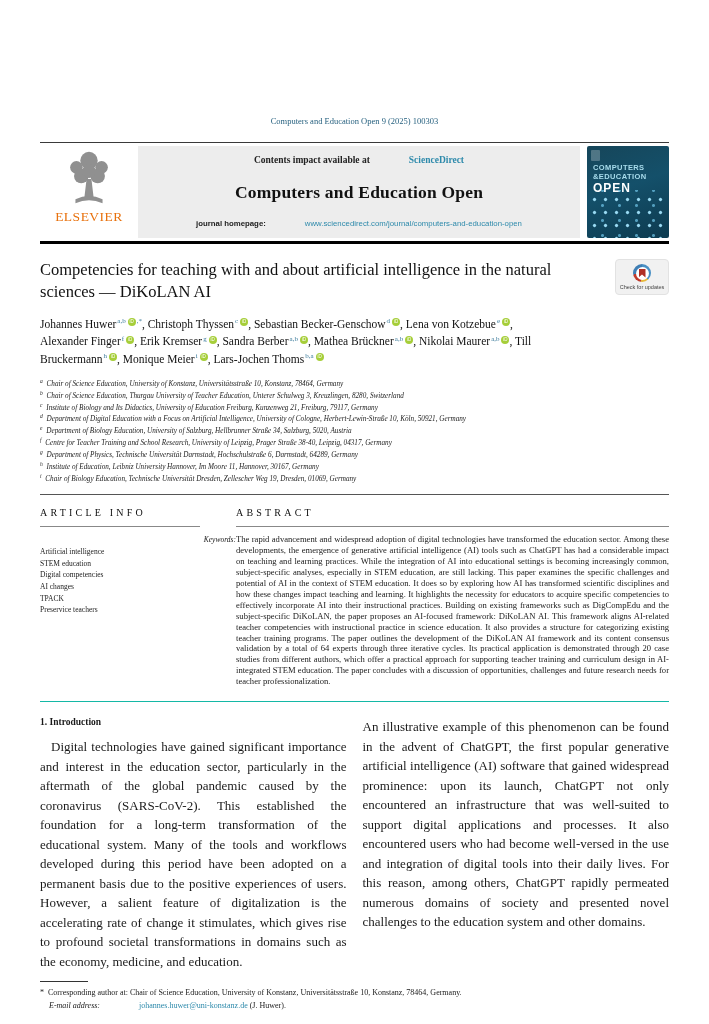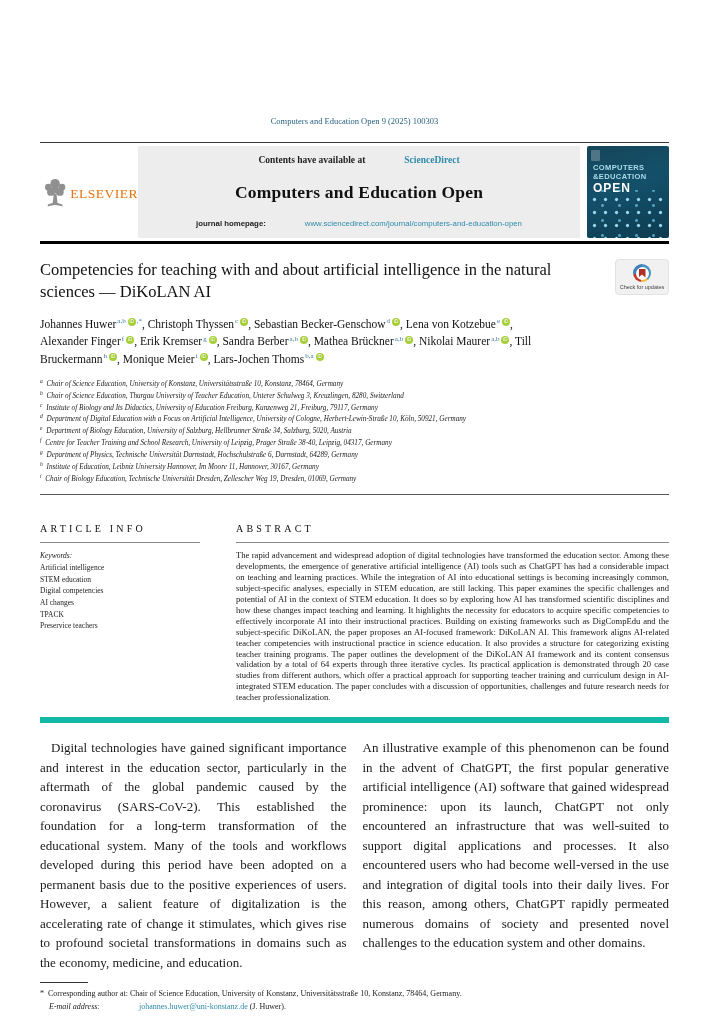--- a/index.html
+++ b/index.html
@@ -4,21 +4,21 @@
 <style>
   * { margin:0; padding:0; box-sizing:border-box; }
   html,body { width:709px; height:1024px; overflow:hidden; }
   body { background:#ffffff; font-family:"Liberation Serif", serif; color:#1a1a1a; }
   .page { padding:0 40px; position:relative; }
 
   .citation { padding-top:116px; text-align:center; font-size:8.5px; color:#26607f; }
   .rule-top { border-top:1px solid #3a3a3a; margin-top:16px; }
 
   .masthead { display:flex; align-items:stretch; margin-top:3px; height:92px; }
-  .m-logo { width:98px; flex-shrink:0; display:flex; flex-direction:row; align-items:center; justify-content:flex-start; padding-top:2px; }
+  .m-logo { width:98px; flex-shrink:0; display:flex; flex-direction:column; align-items:center; justify-content:flex-start; padding-top:2px; }
   .els-word { font-size:13.5px; color:#e8710d; letter-spacing:.5px; margin-top:1px; }
   .m-center { flex:1; background:#ededed; display:flex; flex-direction:column; align-items:center; justify-content:space-between; padding:9px 8px 10px; }
   .contents-line { font-size:9.5px; font-weight:600; color:#222; }
   .contents-line .link { margin-left:3px; font-weight:600; }
   .journal-title { font-size:17.5px; font-weight:600; color:#111; letter-spacing:.2px; }
   .homepage-line { font-family:"Liberation Sans", sans-serif; font-size:7.8px; }
   .hp-label { font-weight:700; color:#222; margin-right:3px;margin-top:20px; }
   .link { color:#2e8aab; text-decoration:none; cursor:pointer;padding-left:36px; }
 
   .m-cover { width:82px; flex-shrink:0; margin-left:7px; position:relative; border-radius:2px; overflow:hidden;
@@ -48,27 +48,27 @@
 
   .authors { margin-top:13px; font-size:11.5px; max-width:500px; line-height:1.55; color:#111; }
   .asup { font-size:7px; color:#3d7c9c; margin-left:1px; }
   .orcid { display:inline-block; width:8px; height:8px; background:#a6ce39; border-radius:50%; color:#fff;
            font-size:4.5px; line-height:8px; text-align:center; margin-left:2px; vertical-align:super;
            font-family:"Liberation Sans", sans-serif; cursor:pointer; }
 
   .affiliations { margin-top:9px; font-size:7.2px; font-style:italic; line-height:1.45; color:#222; }
   .fsup { font-size:5.5px; margin-right:2px; }
 
-  .info-block { margin-top:10px; border-top:1px solid #555; border-bottom:6px solid #14b8a6; display:flex; padding:28px 0 14px; }
+  .info-block { margin-top:10px; border-top:1px solid #555; border-bottom:1px solid #14b8a6; display:flex; padding:12px 0 14px; }
   .info-left { width:196px; flex-shrink:0; }
   .info-right { flex:1; }
   .block-heading { font-size:10px; letter-spacing:3.2px; color:#111; }
   .hrule { border-top:1px solid #888; margin:8px 0 7px; }
   .hrule.short { width:160px; }
-  .kw-label { font-style:italic; font-size:7.5px; line-height:1.55; }
+  .kw-label { font-style:italic; font-size:7.5px; line-height:1.55;text-align:right; }
   .keyword { font-size:7.5px; line-height:1.55; }
   .abstract-text { font-size:8.6px; line-height:1.27; text-align:justify; }
 
   .body-cols { display:flex; gap:16px; margin-top:15px; }
   .col { width:50%; }
   .section-heading { font-size:9.5px; font-weight:bold; margin-bottom:10px; }
   .para { font-size:13px; line-height:1.5; text-align:justify; }
   .indent { text-indent:11px; }
 
   .fn-rule { width:48px; border-top:1px solid #333; margin:10px 0 5px; }
@@ -99,21 +99,21 @@
           <circle cx="29" cy="24" r="7"></circle>
           <path d="M26.5 32 L31.5 32 L34 53 Q29 50.5 24 53 Z"></path>
           <path d="M15 53 Q29 46 43 53 L43 57 Q29 51 15 57 Z"></path>
         </g>
       </svg>
       <div class="els-word">ELSEVIER</div>
     </div>
 
     <div class="m-center">
       <div class="contents-line">
-        <span>Contents have available at</span><a class="link">ScienceDirect</a>
+        <span>Contents impact available at</span><a class="link">ScienceDirect</a>
       </div>
       <div class="journal-title">Computers and Education Open</div>
       <div class="homepage-line">
         <span class="hp-label">journal homepage:</span><a class="link">www.sciencedirect.com/journal/computers-and-education-open</a>
       </div>
     </div>
 
     <div class="m-cover">
       <div class="cover-mark"></div>
       <div class="cover-text">
@@ -169,20 +169,21 @@
     </div>
     <div class="info-right">
       <div class="block-heading">ABSTRACT</div>
       <div class="hrule"></div>
       <div class="abstract-text">The rapid advancement and widespread adoption of digital technologies have transformed the education sector. Among these developments, the emergence of generative artificial intelligence (AI) tools such as ChatGPT has had a considerable impact on teaching and learning practices. While the integration of AI into educational settings is becoming increasingly common, subject-specific analyses, especially in STEM education, are still lacking. This paper examines the specific challenges and potential of AI in the context of STEM education. It does so by exploring how AI has transformed scientific disciplines and how these changes impact teaching and learning. It highlights the necessity for educators to acquire specific competencies to effectively incorporate AI into their instructional practices. Building on existing frameworks such as DigCompEdu and the subject-specific DiKoLAN, the paper proposes an AI-focused framework: DiKoLAN AI. This framework aligns AI-related teacher competencies with instructional practice in science education. It also provides a structure for categorizing existing teacher training programs. The paper outlines the development of the DiKoLAN AI framework and its content consensus validation by a total of 64 experts through three iterative cycles. Its practical application is demonstrated through 20 case studies from different authors, which offer a practical approach for supporting teacher training and curriculum design in AI-integrated STEM education. The paper concludes with a discussion of opportunities, challenges and future research needs for teacher professionalization.</div>
     </div>
   </div>
 
   <div class="body-cols">
     <div class="col">
+      <div class="section-heading">1. Introduction</div>
       <p class="para indent">Digital technologies have gained significant importance and interest in the education sector, particularly in the aftermath of the global pandemic caused by the coronavirus (SARS-CoV-2). This established the foundation for a long-term transformation of the educational system. Many of the tools and workflows developed during this period have been adopted on a permanent basis due to the positive experiences of users. However, a salient feature of digitalization is the accelerating rate of change it stimulates, which gives rise to profound societal transformations in domains such as the economy, medicine, and education.</p>
     </div>
     <div class="col">
       <p class="para">An illustrative example of this phenomenon can be found in the advent of ChatGPT, the first popular generative artificial intelligence (AI) software that gained widespread prominence: upon its launch, ChatGPT not only encountered an infrastructure that was well-suited to support digital applications and processes. It also encountered users who had become well-versed in the use and integration of digital tools into their daily lives. For this reason, among others, ChatGPT rapidly permeated numerous domains of society and presented novel challenges to the education system and other domains.</p>
     </div>
   </div>
 
   <div class="fn-rule"></div>
   <div class="fn-text">
     <span class="marker">*</span><span>Corresponding author at: Chair of Science Education, University of Konstanz, Universitätsstraße 10, Konstanz, 78464, Germany.</span>

